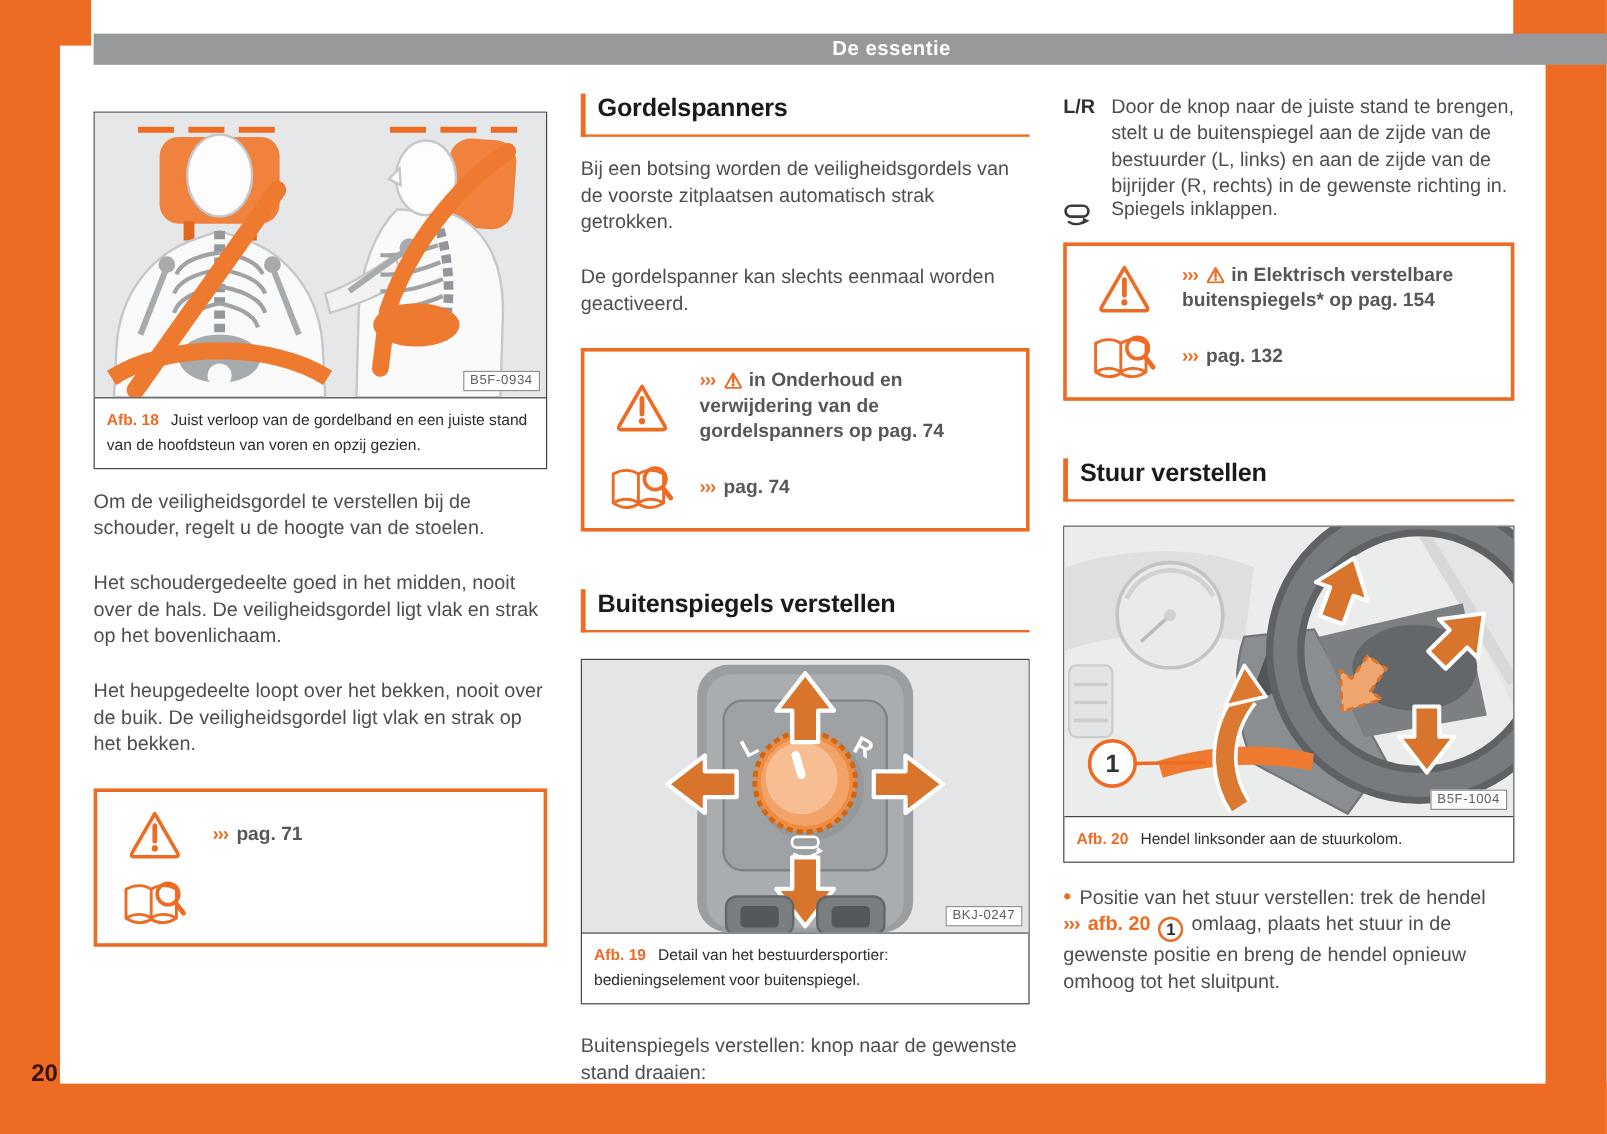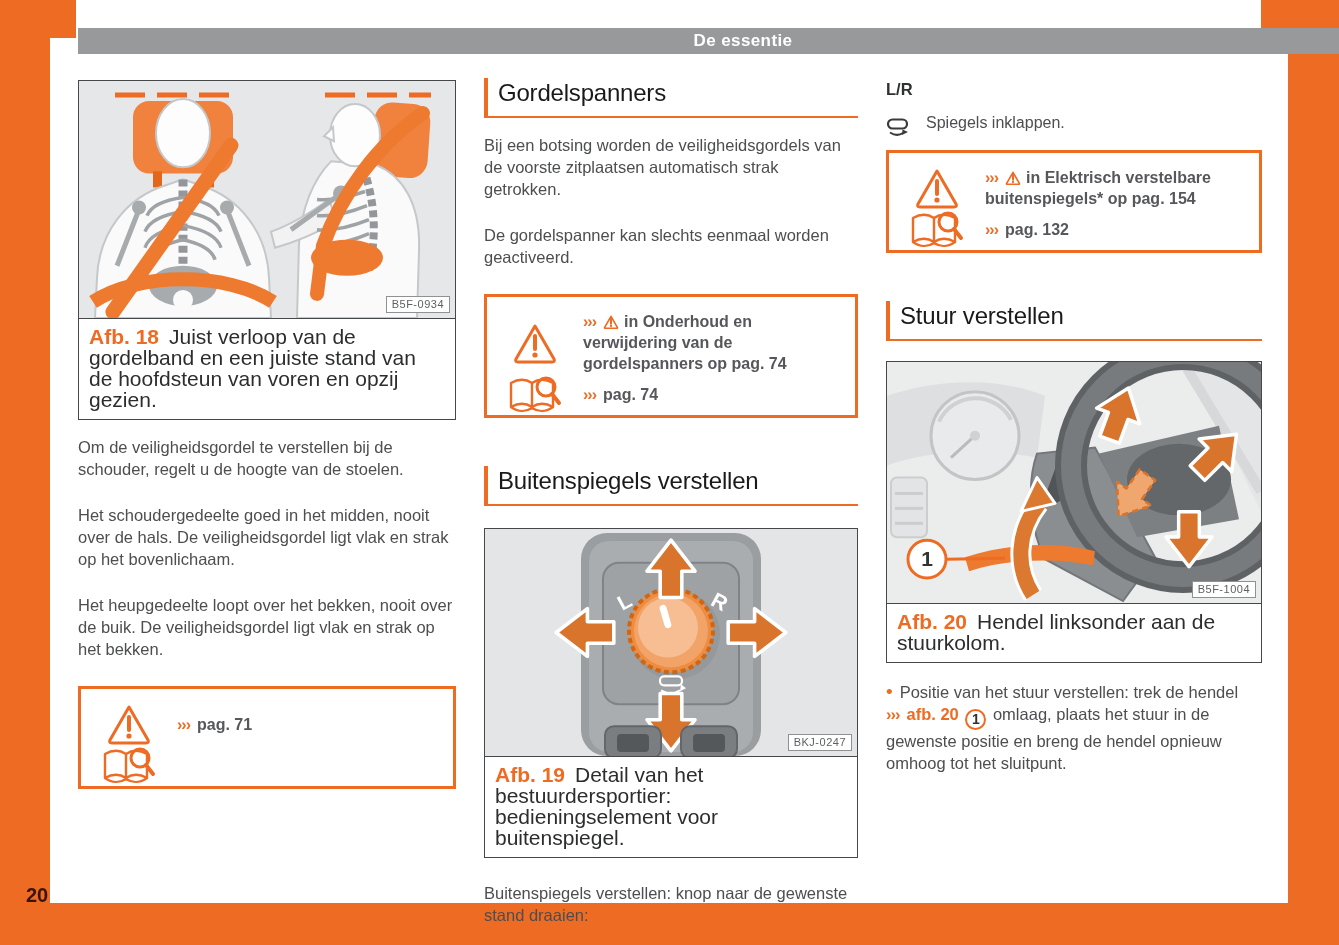--- a/index.html
+++ b/index.html
@@ -15,53 +15,53 @@
   .frame-top-right{left:1261px;top:0;width:78px;height:42px}
   .frame-bottom{left:0;top:903px;width:1339px;height:42px}
   .page-number{position:absolute;left:26px;top:884px;z-index:3;font-size:20px;font-weight:bold;color:var(--page-num,#3A1507)}
 
   
   .header-bar{position:absolute;left:78px;top:28px;width:1330px;height:26px;background:var(--header-gray,#97999B);
     color:#fff;font-size:17px;font-weight:bold;text-align:center;line-height:26px;letter-spacing:.4px}
 
   
   .col{position:absolute;width:376px}
-  .col1{left:78px;top:80px;width:378px}
+  .col1{left:78px;top:93px;width:378px}
   .col2{left:484px;top:78px;width:374px}
   .col3{left:886px;top:78px;width:376px}
 
-  .col-heading{font-size:24px;font-weight:normal;color:var(--heading,#1a1a1a);
+  .col-heading{font-size:21px;font-weight:bold;color:var(--heading,#1a1a1a);
     border-left:4px solid var(--orange,#EE6B23);border-bottom:2px solid var(--orange,#EE6B23);
     padding:1px 0 9px 10px;letter-spacing:-.2px}
 
   p.body{font-size:16.5px;line-height:22px;color:var(--text,#4d4e50);margin-top:24px}
   p.body.first{margin-top:16px}
 
   
   .figure{border:1px solid #45474a;background:#fff}
   .figure-image{position:relative;background:var(--figure-bg,#E4E5E6);border-bottom:1px solid #45474a;overflow:hidden}
   .figure-code{position:absolute;right:5px;bottom:5px;background:#fff;border:1px solid #8f9193;
     padding:0 5px;font-size:11px;line-height:15px;color:#5d5f61;letter-spacing:.5px}
-  .figure-caption{padding:7px 10px 9px 10px;font-size:21px;line-height:21px;color:var(--caption,#2c2d2f)}
+  .figure-caption{padding:7px 10px 9px 10px;font-size:13px;line-height:21px;color:var(--caption,#2c2d2f)}
   .figure-caption .afb{color:var(--orange,#EE6B23);font-weight:bold;margin-right:10px}
 
   
-  .refbox{border:3px solid var(--orange,#EE6B23);background:#fff;padding:14px 14px 1px 0;
-    display:flex;flex-direction:column;gap:0;margin-top:26px}
+  .refbox{border:3px solid var(--orange,#EE6B23);background:#fff;padding:14px 14px 14px 0;
+    display:flex;flex-direction:column;gap:16px;margin-top:26px}
   .refrow{display:flex;align-items:center}
   .refrow .reficon{flex:0 0 96px;display:flex;justify-content:center}
   .reftext{font-size:16px;font-weight:bold;color:var(--bold-text,#56575A);line-height:21px;flex:1;padding-right:4px}
   .chev{color:var(--orange,#EE6B23);font-weight:bold;letter-spacing:-1px;margin-right:7px;white-space:nowrap}
   .inline-warn{display:inline-block;vertical-align:-2px;margin-right:5px}
 
   
   .defrow{display:flex;margin-top:0}
   .defrow .term{flex:0 0 40px;font-size:16.5px;font-weight:bold;color:#2f3032;line-height:22px}
   .defrow .deftext{flex:1;font-size:16.5px;line-height:22px;color:var(--text,#4d4e50)}
-  .iconrow{display:flex;align-items:flex-start;margin-top:14px}
+  .iconrow{display:flex;align-items:flex-start;}
   .iconrow .ficon{flex:0 0 40px;padding-top:3px}
 
   .bullet-para{font-size:16.5px;line-height:22px;color:var(--text,#4d4e50);margin-top:18px}
   .bullet{color:var(--orange,#EE6B23);font-size:19px;margin-right:7px}
   .oref{color:var(--orange,#EE6B23);font-weight:bold}
   .callout{display:inline-flex;align-items:center;justify-content:center;width:21px;height:21px;
     border:2px solid var(--orange,#EE6B23);border-radius:50%;font-size:14px;font-weight:bold;color:#303032;
     background:#fff;vertical-align:-4px;margin:0 2px}
 
   .mt48{margin-top:48px}.mt20{margin-top:20px}.mt22{margin-top:22px}
@@ -244,20 +244,21 @@
     </div>
   </div>
 
   <p class="body mt20">Buitenspiegels verstellen: knop naar de gewenste stand draaien:</p>
 </div>
 
 <div class="col col3">
 
   <div class="defrow">
     <span class="term">L/R</span>
+    <span class="deftext">Door de knop naar de juiste stand te brengen, stelt u de buitenspiegel aan de zijde van de bestuurder (L, links) en aan de zijde van de bijrijder (R, rechts) in de gewenste richting in.</span>
   </div>
 
   <div class="iconrow">
     <span class="ficon">
       <svg width="24" height="19" viewBox="0 0 24 19">
           <rect x="2" y="2.5" width="19" height="9" rx="4.5" fill="none" stroke="#3A3B3D" stroke-width="2.2"></rect>
           <path d="M4,15.5 q7,4.5 13,0.5" fill="none" stroke="#3A3B3D" stroke-width="2"></path>
           <polygon points="16,18 22,15 16.5,12.5" fill="#3A3B3D"></polygon>
         </svg>
     </span>

